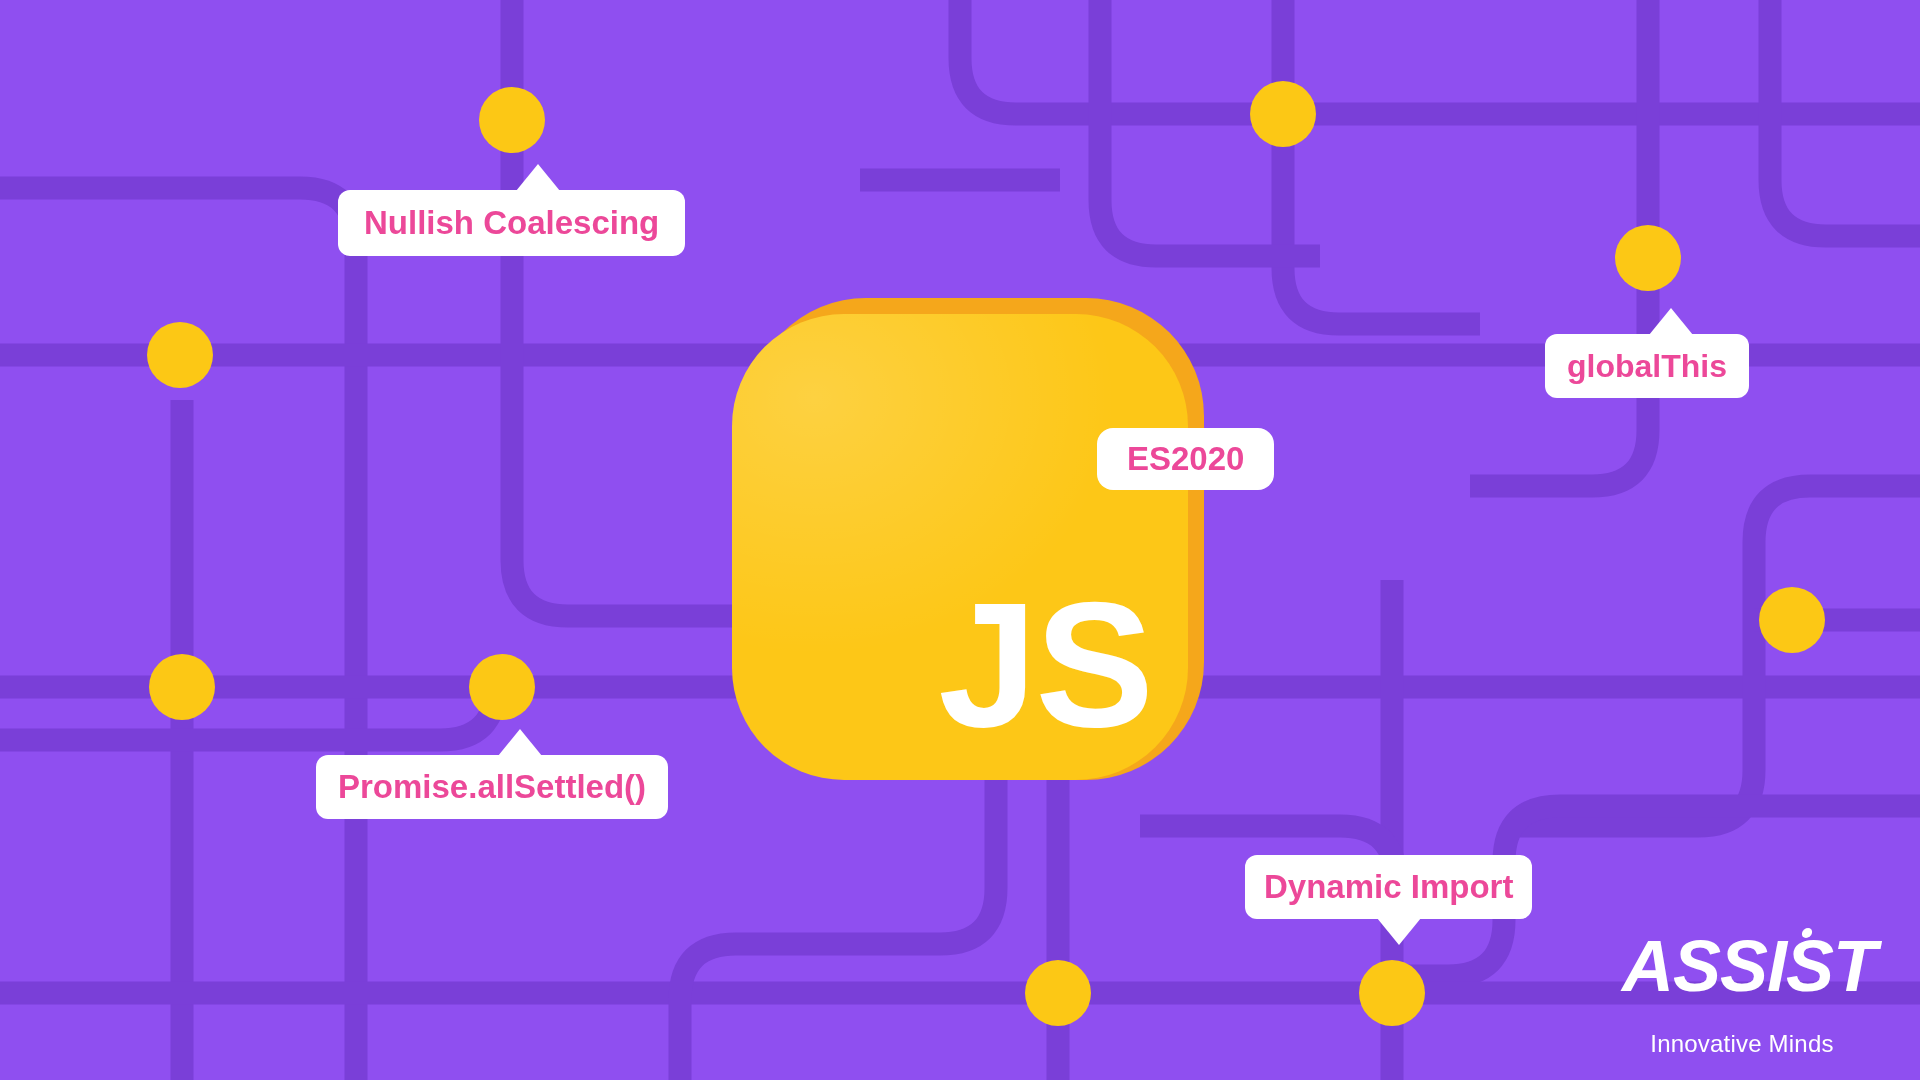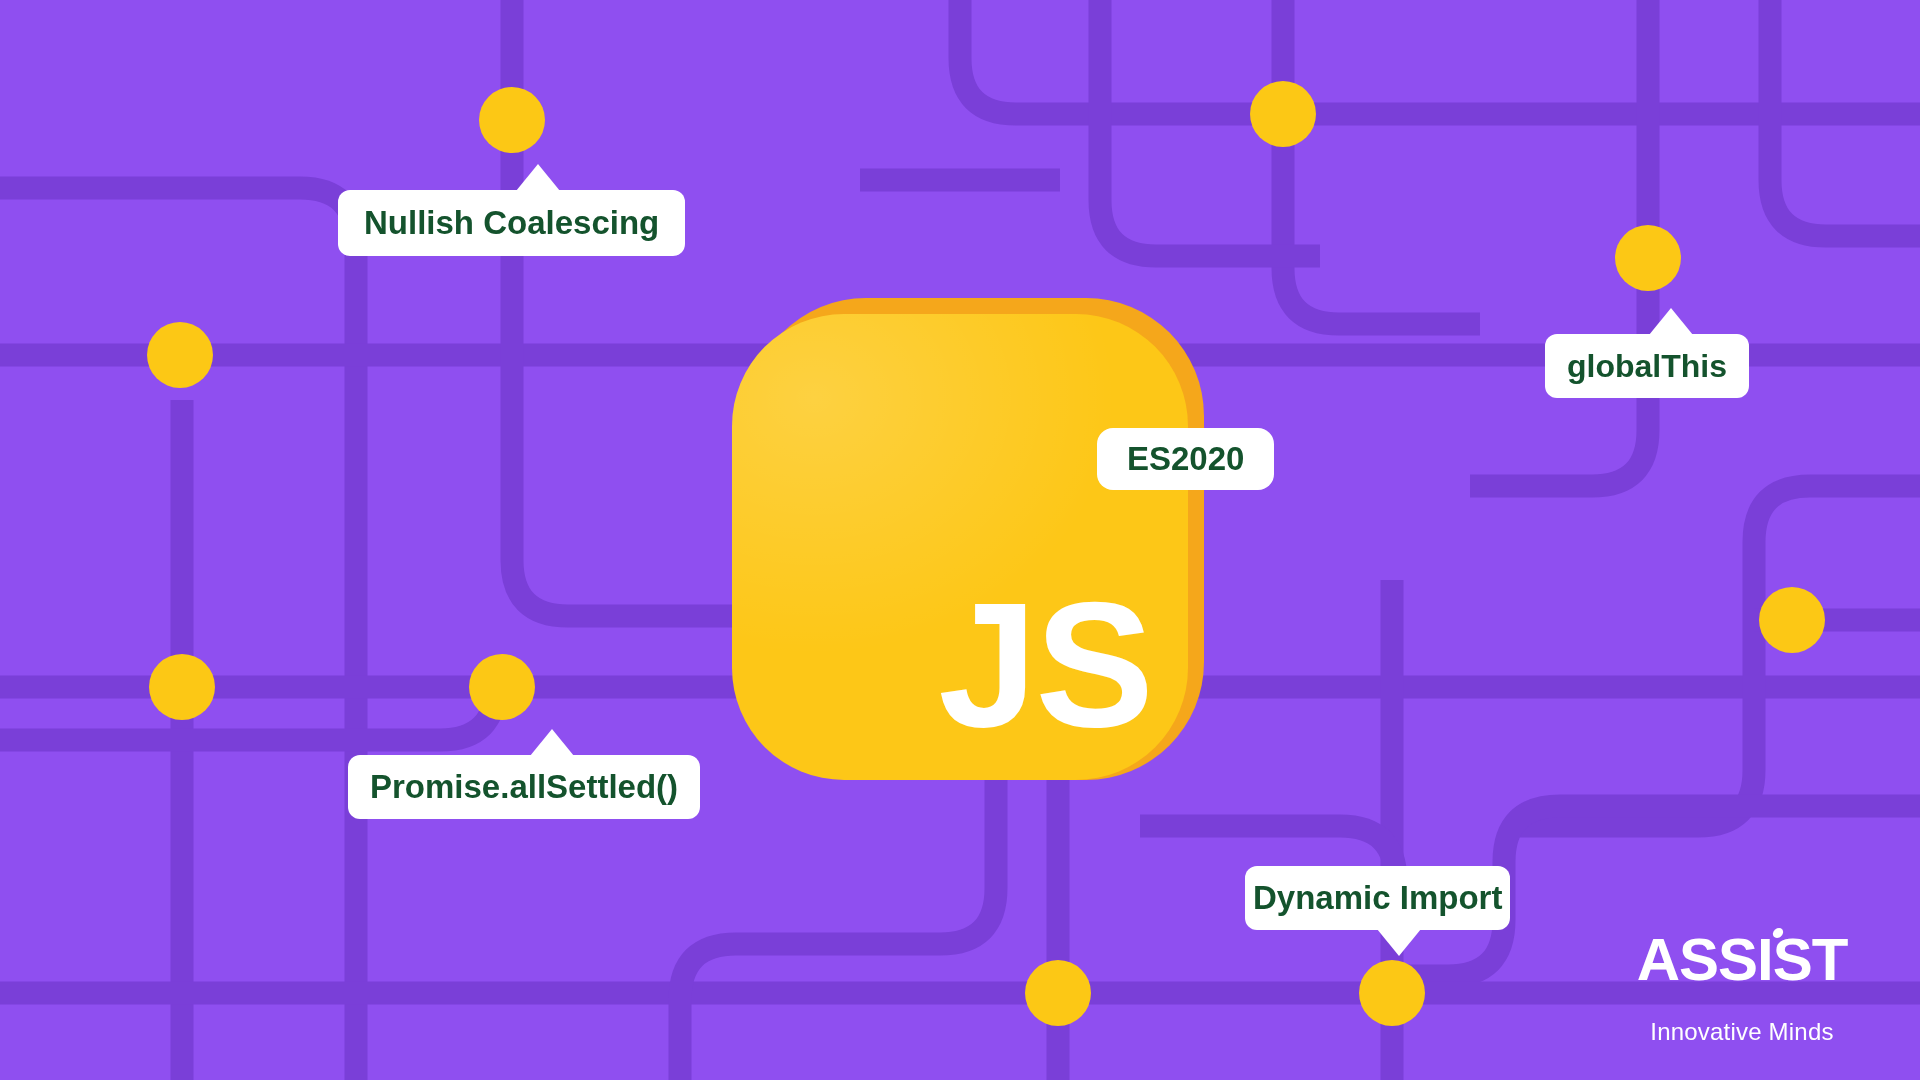--- a/index.html
+++ b/index.html
@@ -76,21 +76,21 @@
     font-weight: bold;
     font-size: 178px;
     line-height: 1;
     letter-spacing: -2px;
   }
 
   
   .callout {
     position: absolute;
     background: #ffffff;
-    color: #14532d;
+    color: #ec4899;
     font-family: "Liberation Sans", sans-serif;
     font-weight: bold;
     border-radius: 12px;
     display: flex;
     align-items: center;
     justify-content: center;
     white-space: nowrap;
     box-sizing: border-box;
   }
   .callout .tail {
@@ -105,44 +105,45 @@
     border-bottom: 27px solid #ffffff;
   }
   .callout.down .tail {
     bottom: -26px;
     border-top: 27px solid #ffffff;
   }
 
   #callout-nullish   { left: 338px;  top: 190px;  height: 66px; padding: 0 26px; font-size: 33px; }
   #callout-nullish .tail   { left: 178px; }
 
-  #callout-promise   { left: 316px;  top: 755px;  height: 64px; padding: 0 22px; font-size: 33px; margin-left: 32px; }
+  #callout-promise   { left: 316px;  top: 755px;  height: 64px; padding: 0 22px; font-size: 33px; }
   #callout-promise .tail   { left: 182px; }
 
   #callout-es2020    { left: 1097px; top: 428px;  height: 62px; padding: 0 30px; font-size: 33px; border-radius: 16px; }
 
   #callout-globalthis{ left: 1545px; top: 334px;  height: 64px; padding: 0 22px; font-size: 32px; text-align: right; }
   #callout-globalthis .tail{ left: 104px; }
 
-  #callout-dynamic   { left: 1245px; top: 855px;  height: 64px; padding: 0 8px; font-size: 33px; margin-top: 11px; }
+  #callout-dynamic   { left: 1245px; top: 855px;  height: 64px; padding: 0 19px; font-size: 33px; }
   #callout-dynamic .tail   { left: 132px; }
 
   
   #assist-logo {
     position: absolute;
     left: 1622px;
     top: 930px;
     width: 240px;
     text-align: center;
     color: #ffffff;
   }
   #assist-wordmark {
     font-family: "Liberation Sans", sans-serif;
     font-weight: bold;
-    font-size: 60px;
+    font-style: italic;
+    font-size: 72px;
     line-height: 1;
     letter-spacing: -1px;
     position: relative;
     display: inline-block;
   }
   #assist-accent {
     position: absolute;
     right: 64px;
     top: -2px;
     width: 10px;

